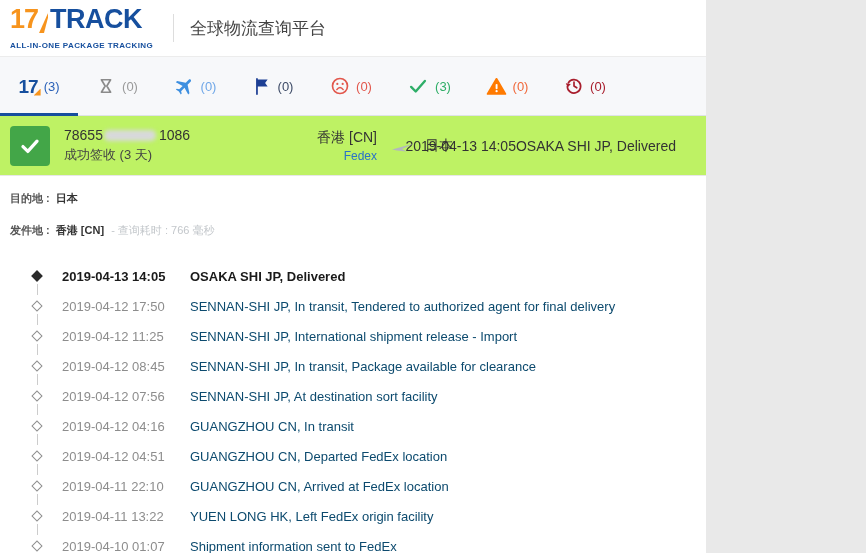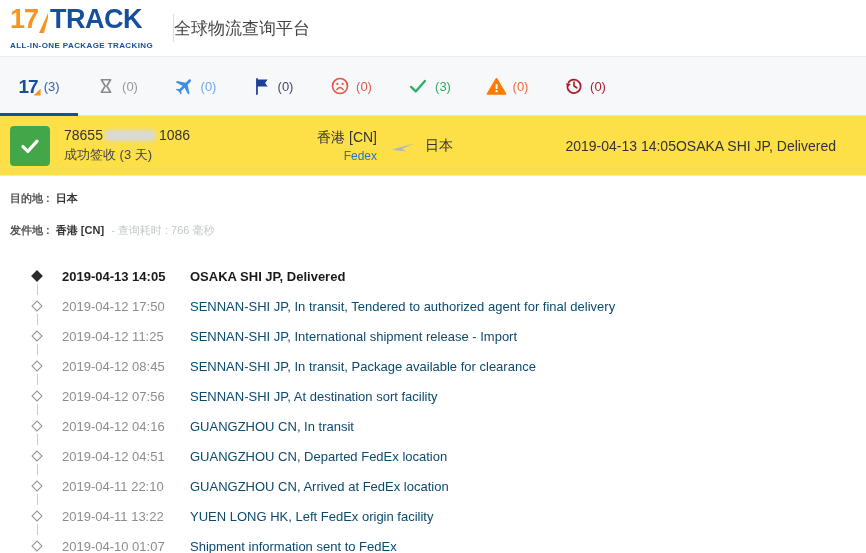--- a/index.html
+++ b/index.html
@@ -1,43 +1,43 @@
 <!DOCTYPE html>
 <html><head>
 <meta charset="utf-8">
 <style>
   * { margin:0; padding:0; box-sizing:border-box; }
   body { background:#e9e9e9; font-family:"Liberation Sans", sans-serif; }
-  .page { width:866px; height:553px; background:#fff; overflow:hidden; position:relative; }
+  .page { width:706px; height:553px; background:#fff; overflow:hidden; position:relative; }
 
   
   header { height:56px; display:flex; align-items:center; padding-left:10px; background:#fff; }
   .logo { display:flex; flex-direction:column; cursor:pointer; }
   .logo-top { display:flex; align-items:flex-end; line-height:1; }
   .logo-17 { font-size:27px; font-weight:800; color:#f7941d; letter-spacing:-1px; }
   .logo-wedge { width:9px; height:20px; background:#f7941d; clip-path:polygon(100% 0, 0 100%, 55% 100%, 100% 22%);
                 margin:0 2px 0 1px; align-self:flex-end; }
   .logo-track { font-size:27px; font-weight:800; color:#164f9e; letter-spacing:-0.5px; }
   .logo-tagline { font-size:8px; font-weight:700; color:#164f9e; letter-spacing:0.4px; margin-top:8px; }
   .header-divider { width:1px; height:28px; background:#ddd; margin-left:20px; }
-  .header-title { font-size:17px; color:#444; }
+  .header-title { margin-left:16px; font-size:17px; color:#444; }
 
   
   nav.tabs { height:60px; background:#f7f8fa; border-top:1px solid #ececec; border-bottom:1px solid #dfe3e6;
              display:flex; align-items:stretch; }
   .tab { width:78px; display:flex; align-items:center; justify-content:center; gap:6px; cursor:pointer; position:relative; }
   .tab.active::after { content:""; position:absolute; left:0; right:0; bottom:-1px; height:3px; background:#164f9e; }
   .tcount { font-size:13px; }
   .ticon { display:flex; align-items:center; justify-content:center; }
   .t17 { position:relative; font-size:19px; font-weight:800; color:#164f9e; line-height:1; letter-spacing:-1px; }
   .t17 .wedge { position:absolute; right:-3px; bottom:0; width:7px; height:7px; background:#f7941d;
                 clip-path:polygon(100% 0, 0 100%, 100% 100%); }
 
   
-  .summary-row { height:60px; background:#fde047; border-bottom:1px solid #e7e7e7; display:flex; align-items:center;
+  .summary-row { height:60px; background:#bef264; border-bottom:1px solid #e7e7e7; display:flex; align-items:center;
                  padding:0 30px 0 10px; position:relative; cursor:pointer; }
   .status-box { width:40px; height:40px; border-radius:4px; background:#43a648; display:flex; align-items:center;
                 justify-content:center; flex:0 0 auto; }
   .num-block { margin-left:14px; }
   .tracking-number { font-size:14px; color:#333; }
   .masked { display:inline-block; width:52px; height:11px; margin:0 3px -1px 1px; background:#d8d9db;
             border-radius:5px; filter:blur(2px); }
   .status-text { font-size:13px; color:#444; margin-top:3px; }
   .route { position:absolute; left:297px; top:0; height:100%; display:flex; align-items:center; }
   .origin-block { width:80px; text-align:right; }

